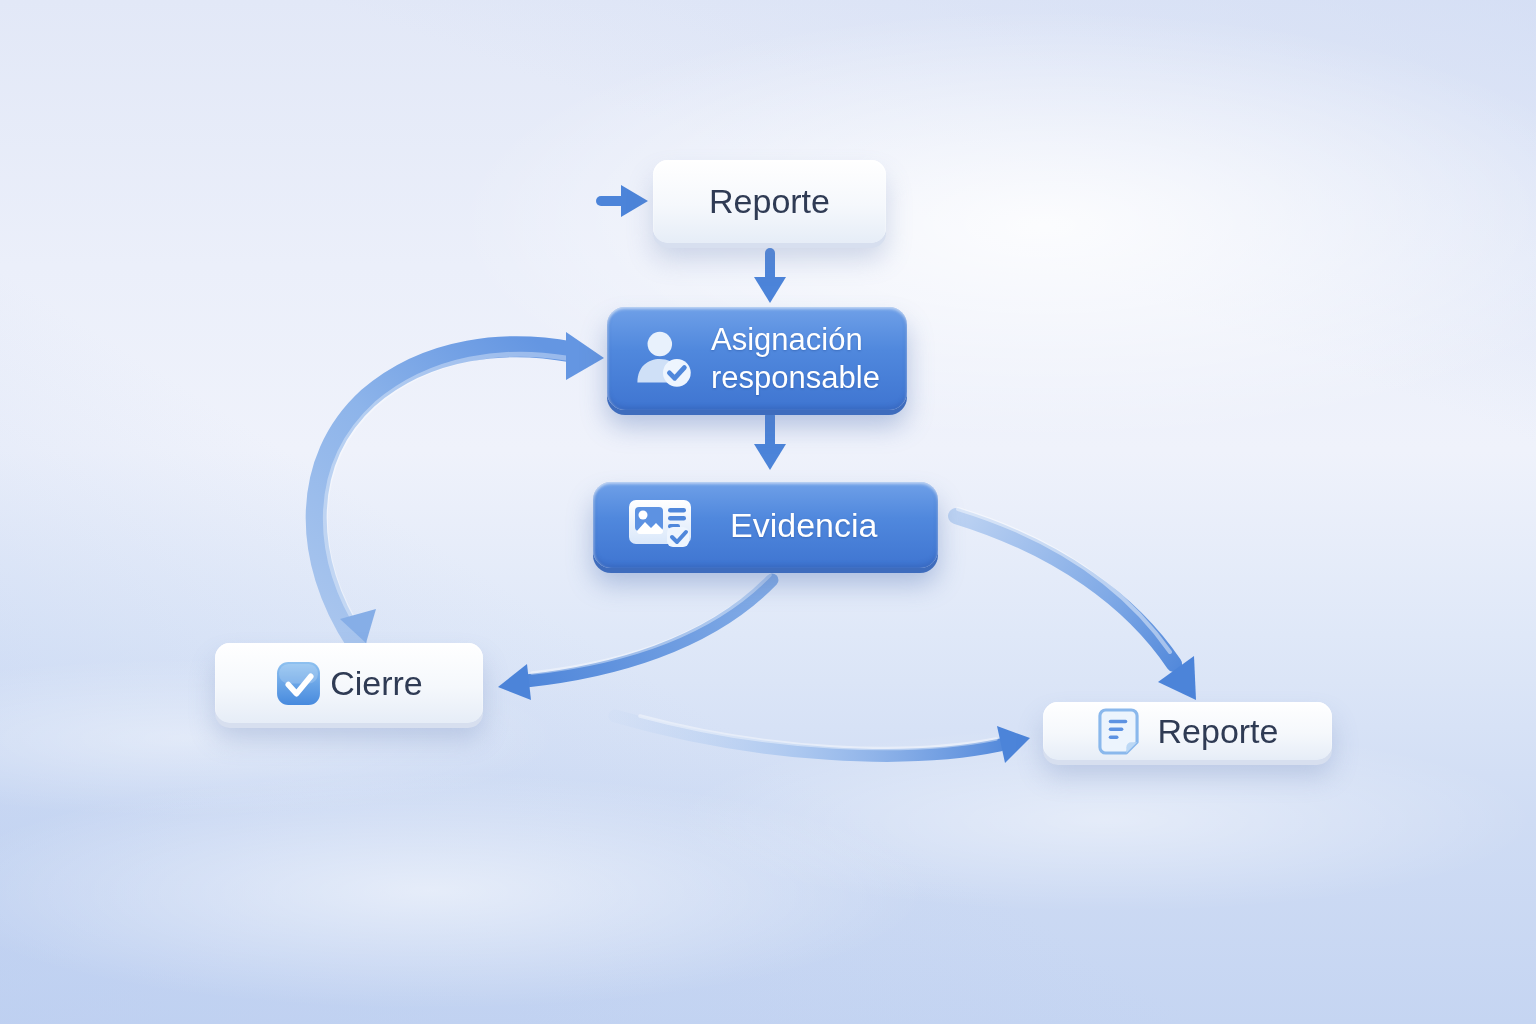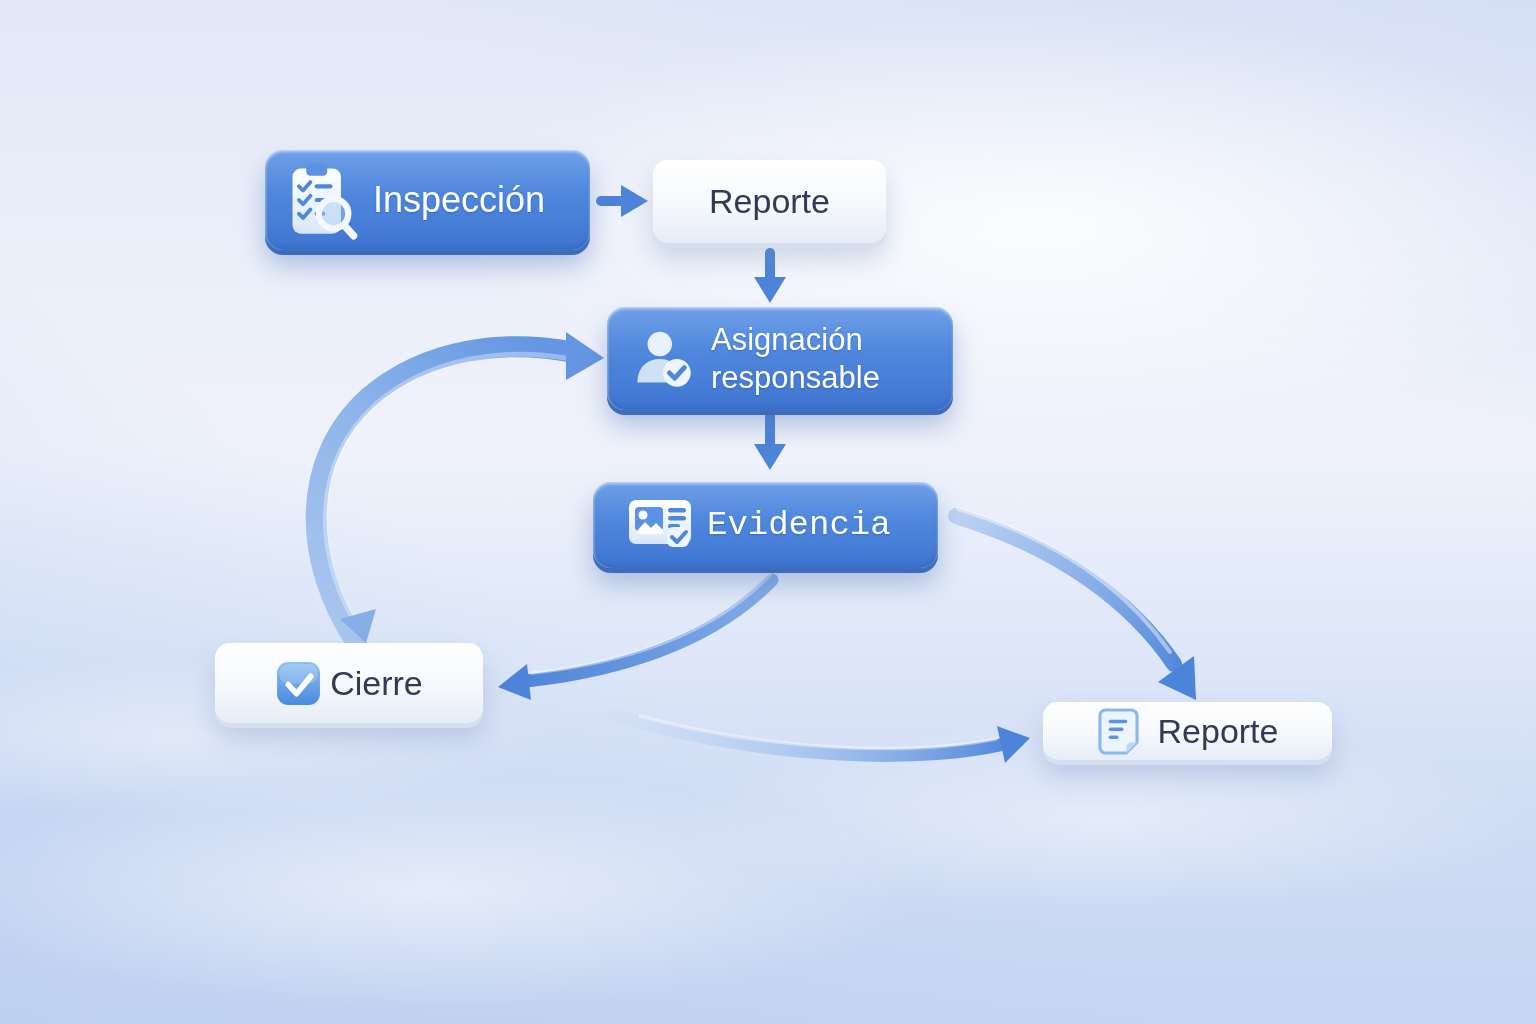--- a/index.html
+++ b/index.html
@@ -33,24 +33,24 @@
     border-radius:15px;color:#2f3b54;
     box-shadow:0 5px 0 #d7dfef, 0 16px 26px rgba(112,136,186,.3),
       inset 0 2px 2px #ffffff;
   }
   .node .icon{display:flex;align-items:center;justify-content:center;flex:0 0 auto;}
   .node .label{display:block;}
   .label-wrap{white-space:normal;line-height:1.2;}
   #node-inspeccion{left:265px;top:150px;width:325px;height:100px;padding-left:20px;font-size:36px;}
   #node-inspeccion .label{margin-left:14px;}
   #node-hallazgo{left:653px;top:160px;width:233px;height:83px;justify-content:center;font-size:34px;}
-  #node-asignacion{left:607px;top:307px;width:346px;height:103px;padding-left:24px;font-size:31px;}
+  #node-asignacion{left:607px;top:307px;width:300px;height:103px;padding-left:24px;font-size:31px;}
   #node-asignacion .label-wrap{margin-left:16px;max-width:232px;}
   #node-evidencia{left:593px;top:482px;width:345px;height:86px;padding-left:34px;font-size:34px;}
-  #node-evidencia .label{margin-left:14px;font-family:Liberation Mono, monospace;}
+  #node-evidencia .label{margin-left:37px;}
   #node-cierre{left:215px;top:643px;width:268px;height:80px;justify-content:center;font-size:34px;}
   #node-cierre .label{margin-left:8px;}
   #node-reporte{left:1043px;top:702px;width:289px;height:58px;justify-content:center;font-size:34px;}
   #node-reporte .label{margin-left:18px;}
 </style>
 </head>
 <body>
 
 <div class="canvas">
 
@@ -122,37 +122,20 @@
       <polygon points="1196,700 1158,682 1194,656" fill="#4c84d9"></polygon>
     </g>
 
     <g>
       <path d="M615,716 C760,758 910,764 1000,745" stroke="url(#gCiRe)" stroke-width="13" stroke-linecap="round" fill="none"></path>
       <path d="M640,716 C770,751 908,756 996,739" stroke="rgba(255,255,255,0.4)" stroke-width="3.5" stroke-linecap="round" fill="none"></path>
       <polygon points="1030,738 1005,763 997,726" fill="#4c84d9"></polygon>
     </g>
   </svg>
 
-  <div class="node blue" id="node-inspeccion">
-    <span class="icon">
-      <svg width="74" height="80" viewBox="0 0 68 76">
-        <rect x="6" y="8" width="46" height="62" rx="8" fill="url(#icoWhite)"></rect>
-        <rect x="19" y="3" width="20" height="12" rx="4" fill="#5d92e2"></rect>
-        <path d="M12,25 l4,4 l7,-8" stroke="#4f87db" stroke-width="3.6" fill="none" stroke-linecap="round" stroke-linejoin="round"></path>
-        <path d="M12,38 l4,4 l7,-8" stroke="#4f87db" stroke-width="3.6" fill="none" stroke-linecap="round" stroke-linejoin="round"></path>
-        <path d="M12,51 l4,4 l7,-8" stroke="#4f87db" stroke-width="3.6" fill="none" stroke-linecap="round" stroke-linejoin="round"></path>
-        <rect x="27" y="23" width="17" height="4" rx="2" fill="#4f87db"></rect>
-        <rect x="27" y="36" width="17" height="4" rx="2" fill="#4f87db"></rect>
-        <rect x="27" y="49" width="10" height="4" rx="2" fill="#4f87db"></rect>
-        <circle cx="45" cy="51" r="14" fill="rgba(170,204,245,0.45)" stroke="#f3f8ff" stroke-width="6"></circle>
-        <line x1="55" y1="62" x2="64" y2="72" stroke="#f3f8ff" stroke-width="7" stroke-linecap="round"></line>
-      </svg>
-    </span>
-    <span class="label">Inspección</span>
-  </div>
 
   <div class="node white" id="node-hallazgo">
     <span class="label">Reporte</span>
   </div>
 
   <div class="node blue" id="node-asignacion">
     <span class="icon">
       <svg width="64" height="60" viewBox="0 0 60 56">
         <circle cx="27" cy="14" r="11.5" fill="#e8f1fc"></circle>
         <path d="M6,50 C6,35 16,28 27,28 C34,28 40,31 44,36 L44,50 Z" fill="#cfe0f7"></path>

